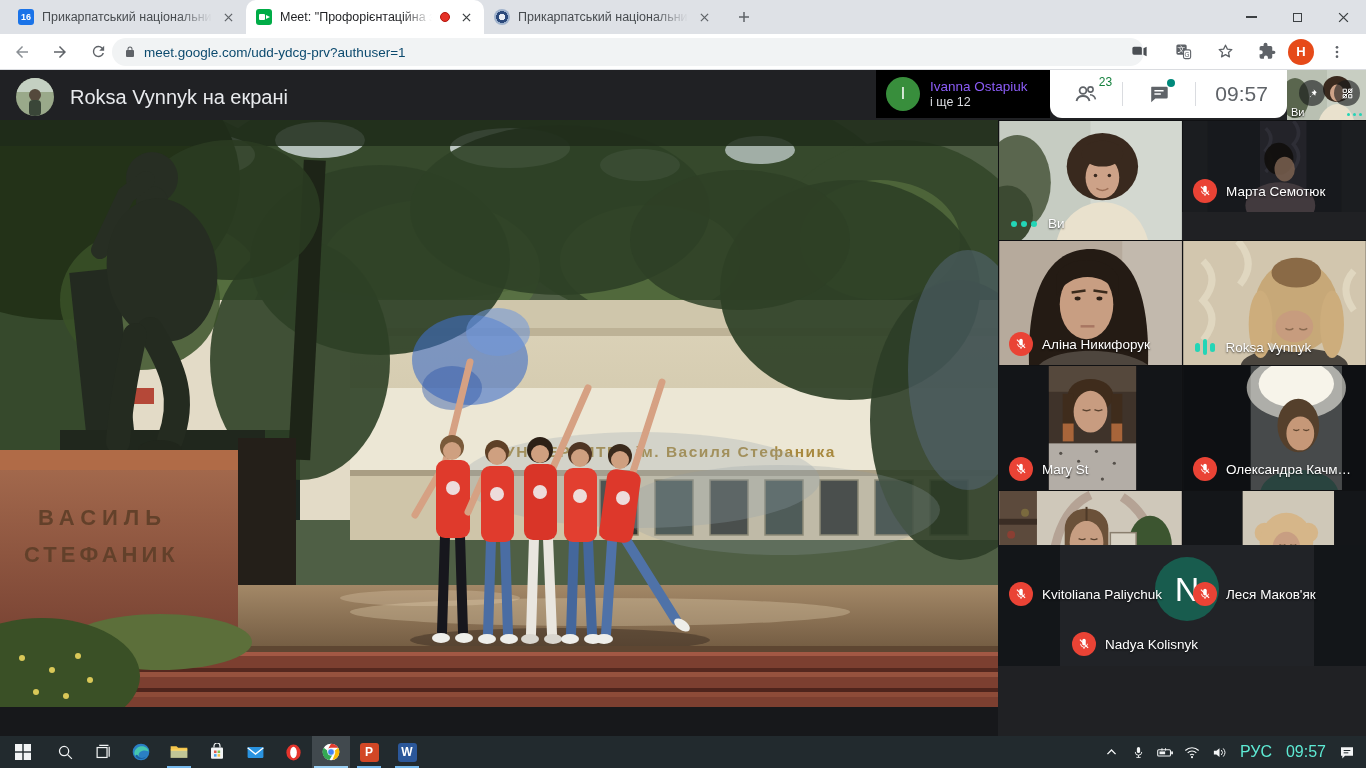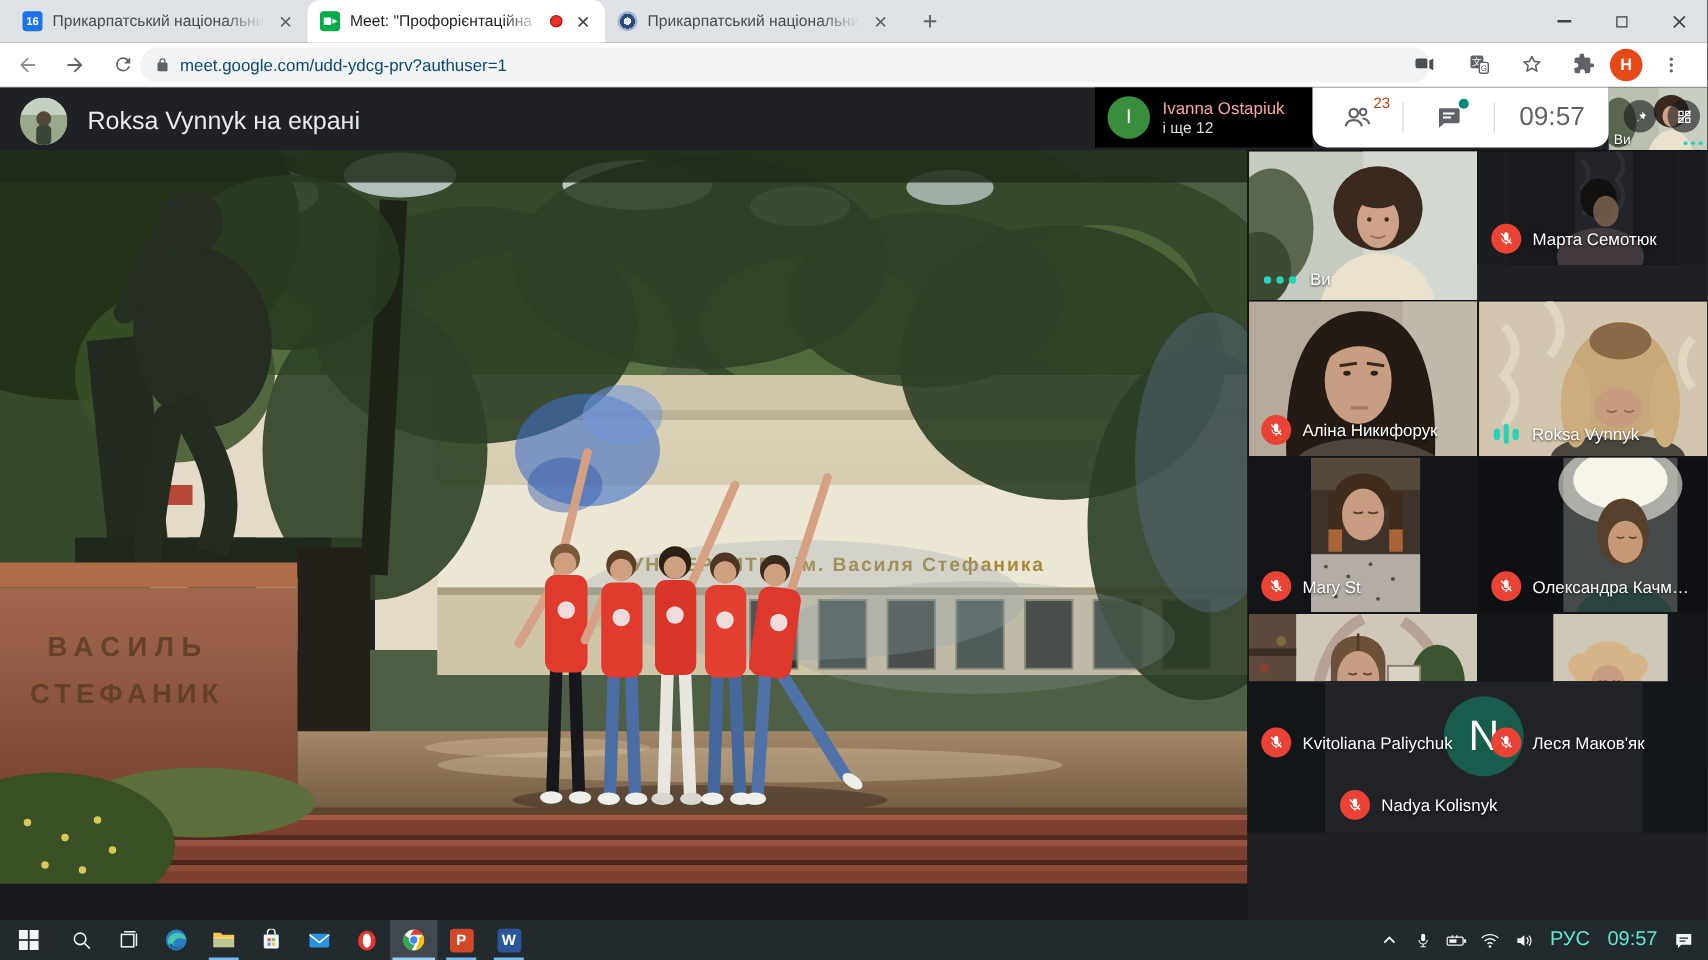--- a/index.html
+++ b/index.html
@@ -34,26 +34,26 @@
   .tool-ico{width:30px;height:30px;display:flex;align-items:center;justify-content:center}
   .avatar-h{width:26px;height:26px;border-radius:50%;background:#e64a19;color:#fff;font-size:13px;font-weight:bold;display:flex;align-items:center;justify-content:center}
 
   
   .meet{position:absolute;left:0;top:70px;width:1366px;height:666px;background:#202124}
   .presenter{position:absolute;left:16px;top:8px;display:flex;align-items:center;gap:16px}
   .presenter .pav{width:38px;height:38px;border-radius:50%;overflow:hidden;flex:0 0 auto}
   .presenter .ptxt{color:#e8eaed;font-size:20px}
   .overflow-tile{position:absolute;left:876px;top:0;width:174px;height:48px;background:#000;display:flex;align-items:center;gap:10px;padding:0 10px}
   .ov-av{width:34px;height:34px;border-radius:50%;background:#388e3c;color:#fff;font-size:16px;display:flex;align-items:center;justify-content:center;flex:0 0 auto}
-  .ov-name{color:#fca5a5;font-size:13.5px;line-height:1.25;white-space:nowrap}
+  .ov-name{color:#8b5cf6;font-size:13.5px;line-height:1.25;white-space:nowrap}
   .ov-more{color:#dadce0;font-size:12.5px}
   .head-panel{position:absolute;left:1050px;top:0;width:237px;height:48px;background:#fff;border-radius:0 0 12px 12px;display:flex;align-items:center;justify-content:space-evenly}
   .hp-div{width:1px;height:24px;background:#dadce0}
   .hp-item{position:relative;display:flex;align-items:center;justify-content:center;width:34px;height:34px}
-  .hp-count{position:absolute;top:-2px;right:-9px;font-size:12px;color:#c2410c}
+  .hp-count{position:absolute;top:-2px;right:-9px;font-size:12px;color:#15803d}
   .hp-dot{position:absolute;top:2px;right:1px;width:8px;height:8px;border-radius:50%;background:#00897b}
   .hp-clock{font-size:21px;color:#5f6368}
 
   .selfview{position:absolute;left:1287px;top:0;width:79px;height:50px;overflow:hidden;background:#9aa296}
   .sv-btn{position:absolute;top:10px;width:26px;height:26px;border-radius:50%;background:rgba(25,26,28,.62);display:flex;align-items:center;justify-content:center}
   .sv-label{position:absolute;left:4px;bottom:2px;color:#fff;font-size:11px;text-shadow:0 1px 2px #000}
   .sv-dots{position:absolute;right:4px;bottom:4px;display:flex;gap:2.5px}
   .sv-dots i{width:3.5px;height:3.5px;border-radius:50%;background:#23d5b6}
 
   

